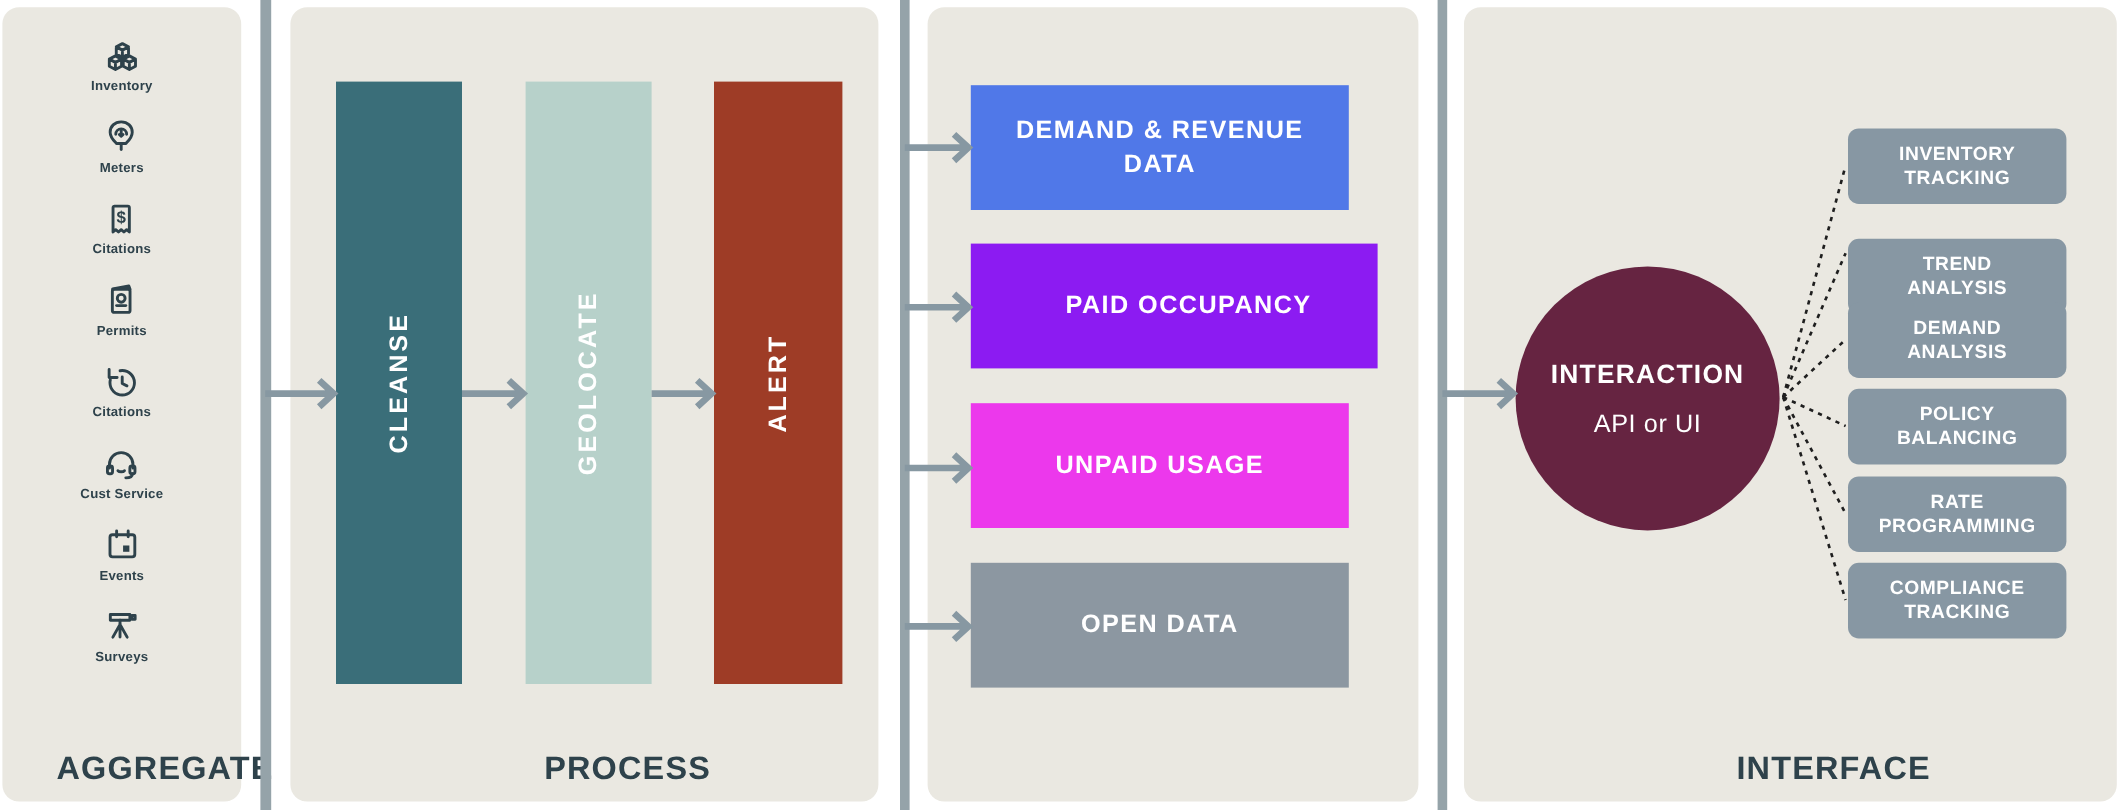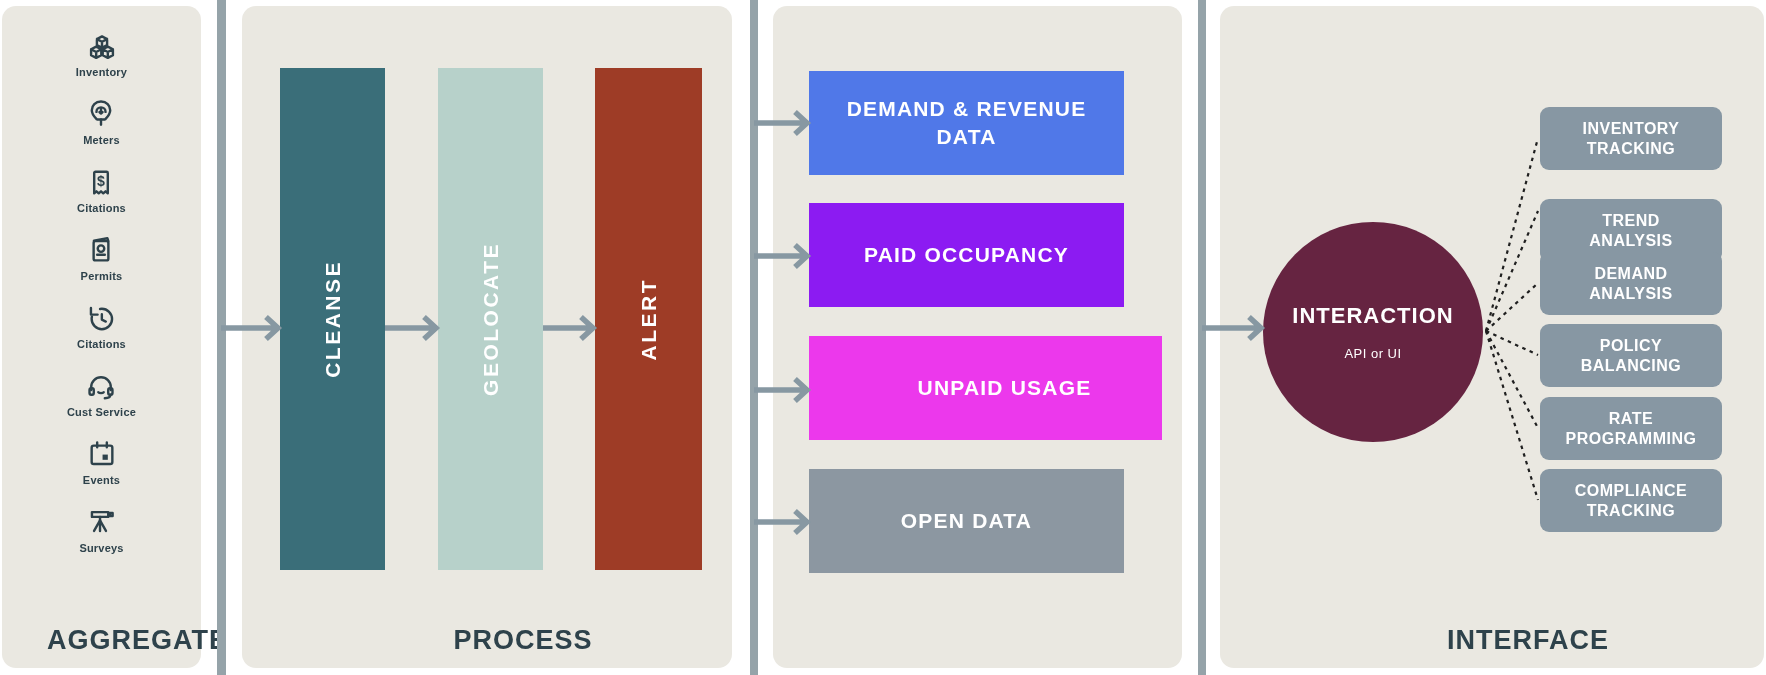--- a/index.html
+++ b/index.html
@@ -28,28 +28,28 @@
   #stage-cleanse{left:38px;width:105px;}
   #stage-geolocate{left:196px;width:105px;}
   #stage-alert{left:353px;width:107px;}
   .stage-label{writing-mode:vertical-rl;transform:rotate(180deg);color:#ffffff;
                font-weight:bold;font-size:21px;letter-spacing:2.5px;white-space:nowrap;}
   
   .model-box{position:absolute;left:36px;width:315px;height:104px;display:flex;flex-direction:column;
              align-items:center;justify-content:center;color:#ffffff;font-weight:bold;font-size:21px;
              letter-spacing:1.2px;line-height:1.35;text-align:center;}
   #model-box-0{top:65px;}
-  #model-box-1{top:197px;}
-  #model-box-2{top:330px;padding-left:38px;}
+  #model-box-1{top:197px;padding-left:24px;}
+  #model-box-2{top:330px;}
   #model-box-3{top:463px;}
   
   .hub{position:absolute;left:43px;top:216px;width:220px;height:220px;border-radius:50%;
        display:flex;flex-direction:column;align-items:center;justify-content:center;gap:17px;color:#fff;}
   .hub-title{font-weight:bold;font-size:22px;letter-spacing:1px;}
-  .hub-subtitle{font-size:13px;letter-spacing:0.5px;}
+  .hub-subtitle{font-size:21px;letter-spacing:0.5px;}
   .out-box{position:absolute;left:320px;width:182px;height:63px;border-radius:9px;background:#8797a3;
            display:flex;flex-direction:column;align-items:center;justify-content:center;
            color:#ffffff;font-weight:bold;font-size:16px;letter-spacing:0.5px;line-height:1.2;
            text-align:center;}
   #out-box-0{top:101px;} #out-box-1{top:173px;margin-top:20px;} #out-box-2{top:246px;}
   #out-box-3{top:318px;} #out-box-4{top:391px;} #out-box-5{top:463px;}
   
   #connector-overlay{position:absolute;left:0;top:0;width:1766px;height:675px;z-index:3;pointer-events:none;}
   .arrow{stroke:#8798a2;stroke-width:5.5;fill:none;}
   .dotted{stroke:#1f1f1f;stroke-width:2.2;fill:none;stroke-dasharray:3.5 4.5;}

